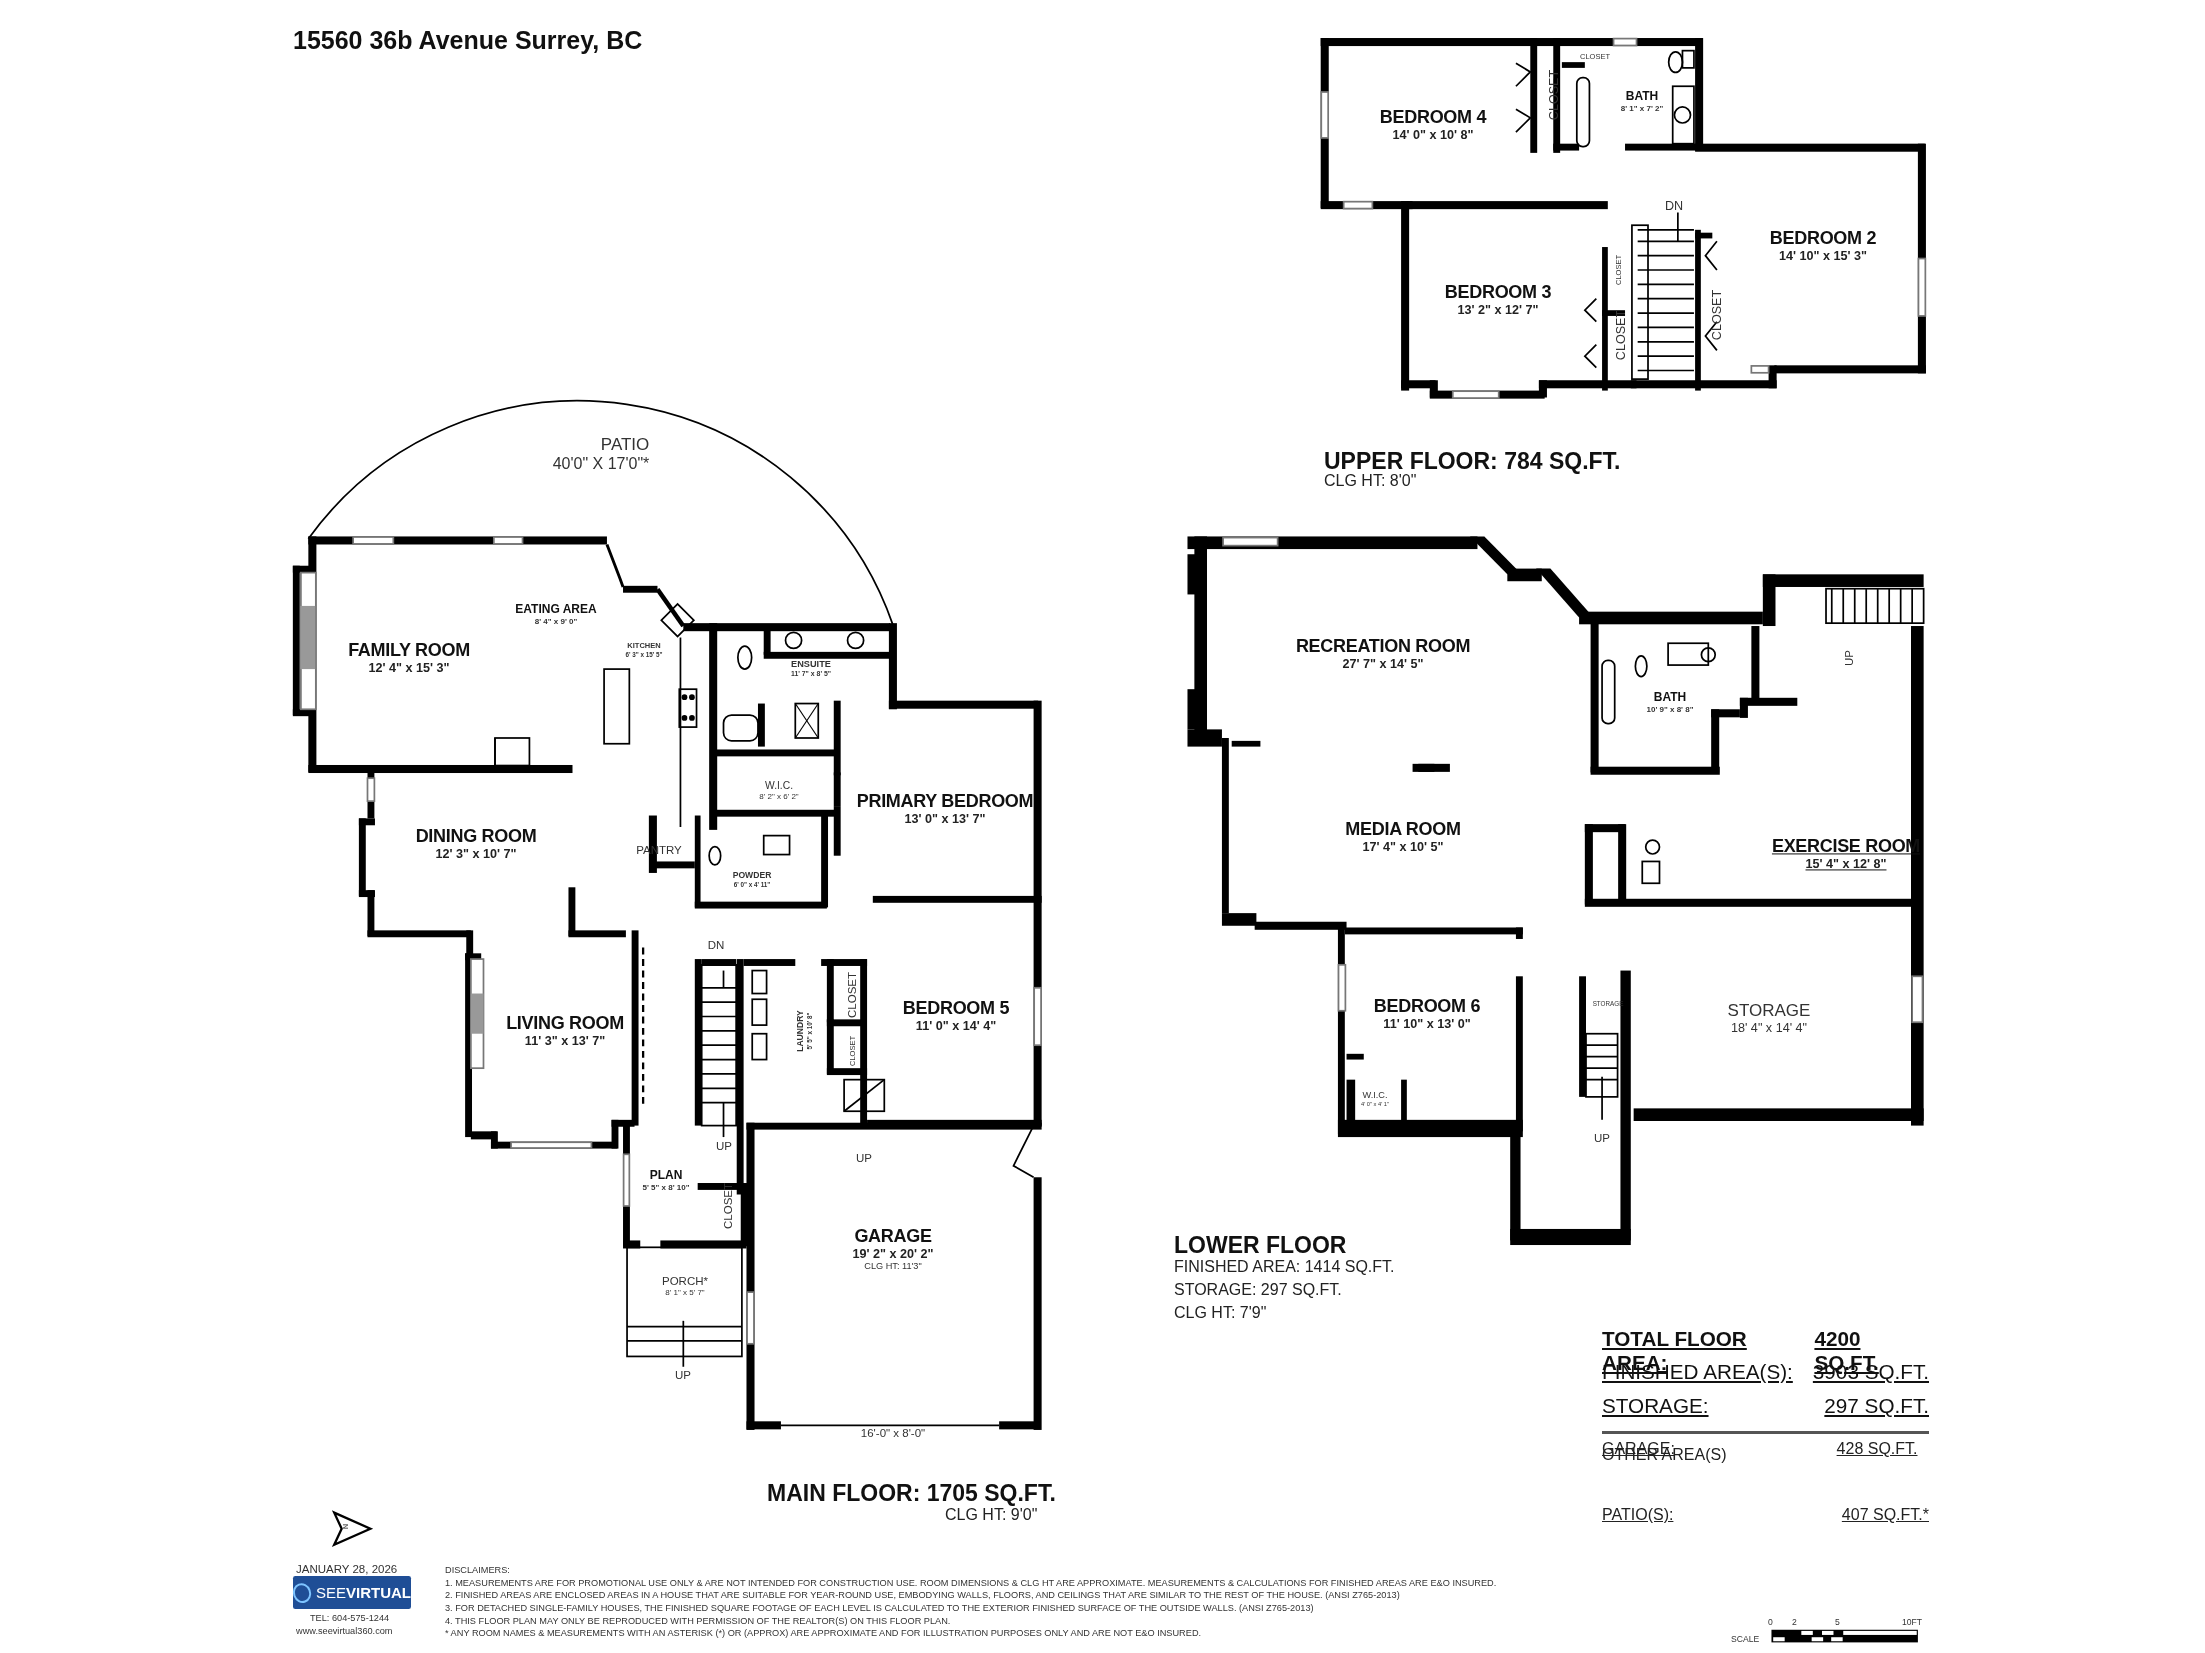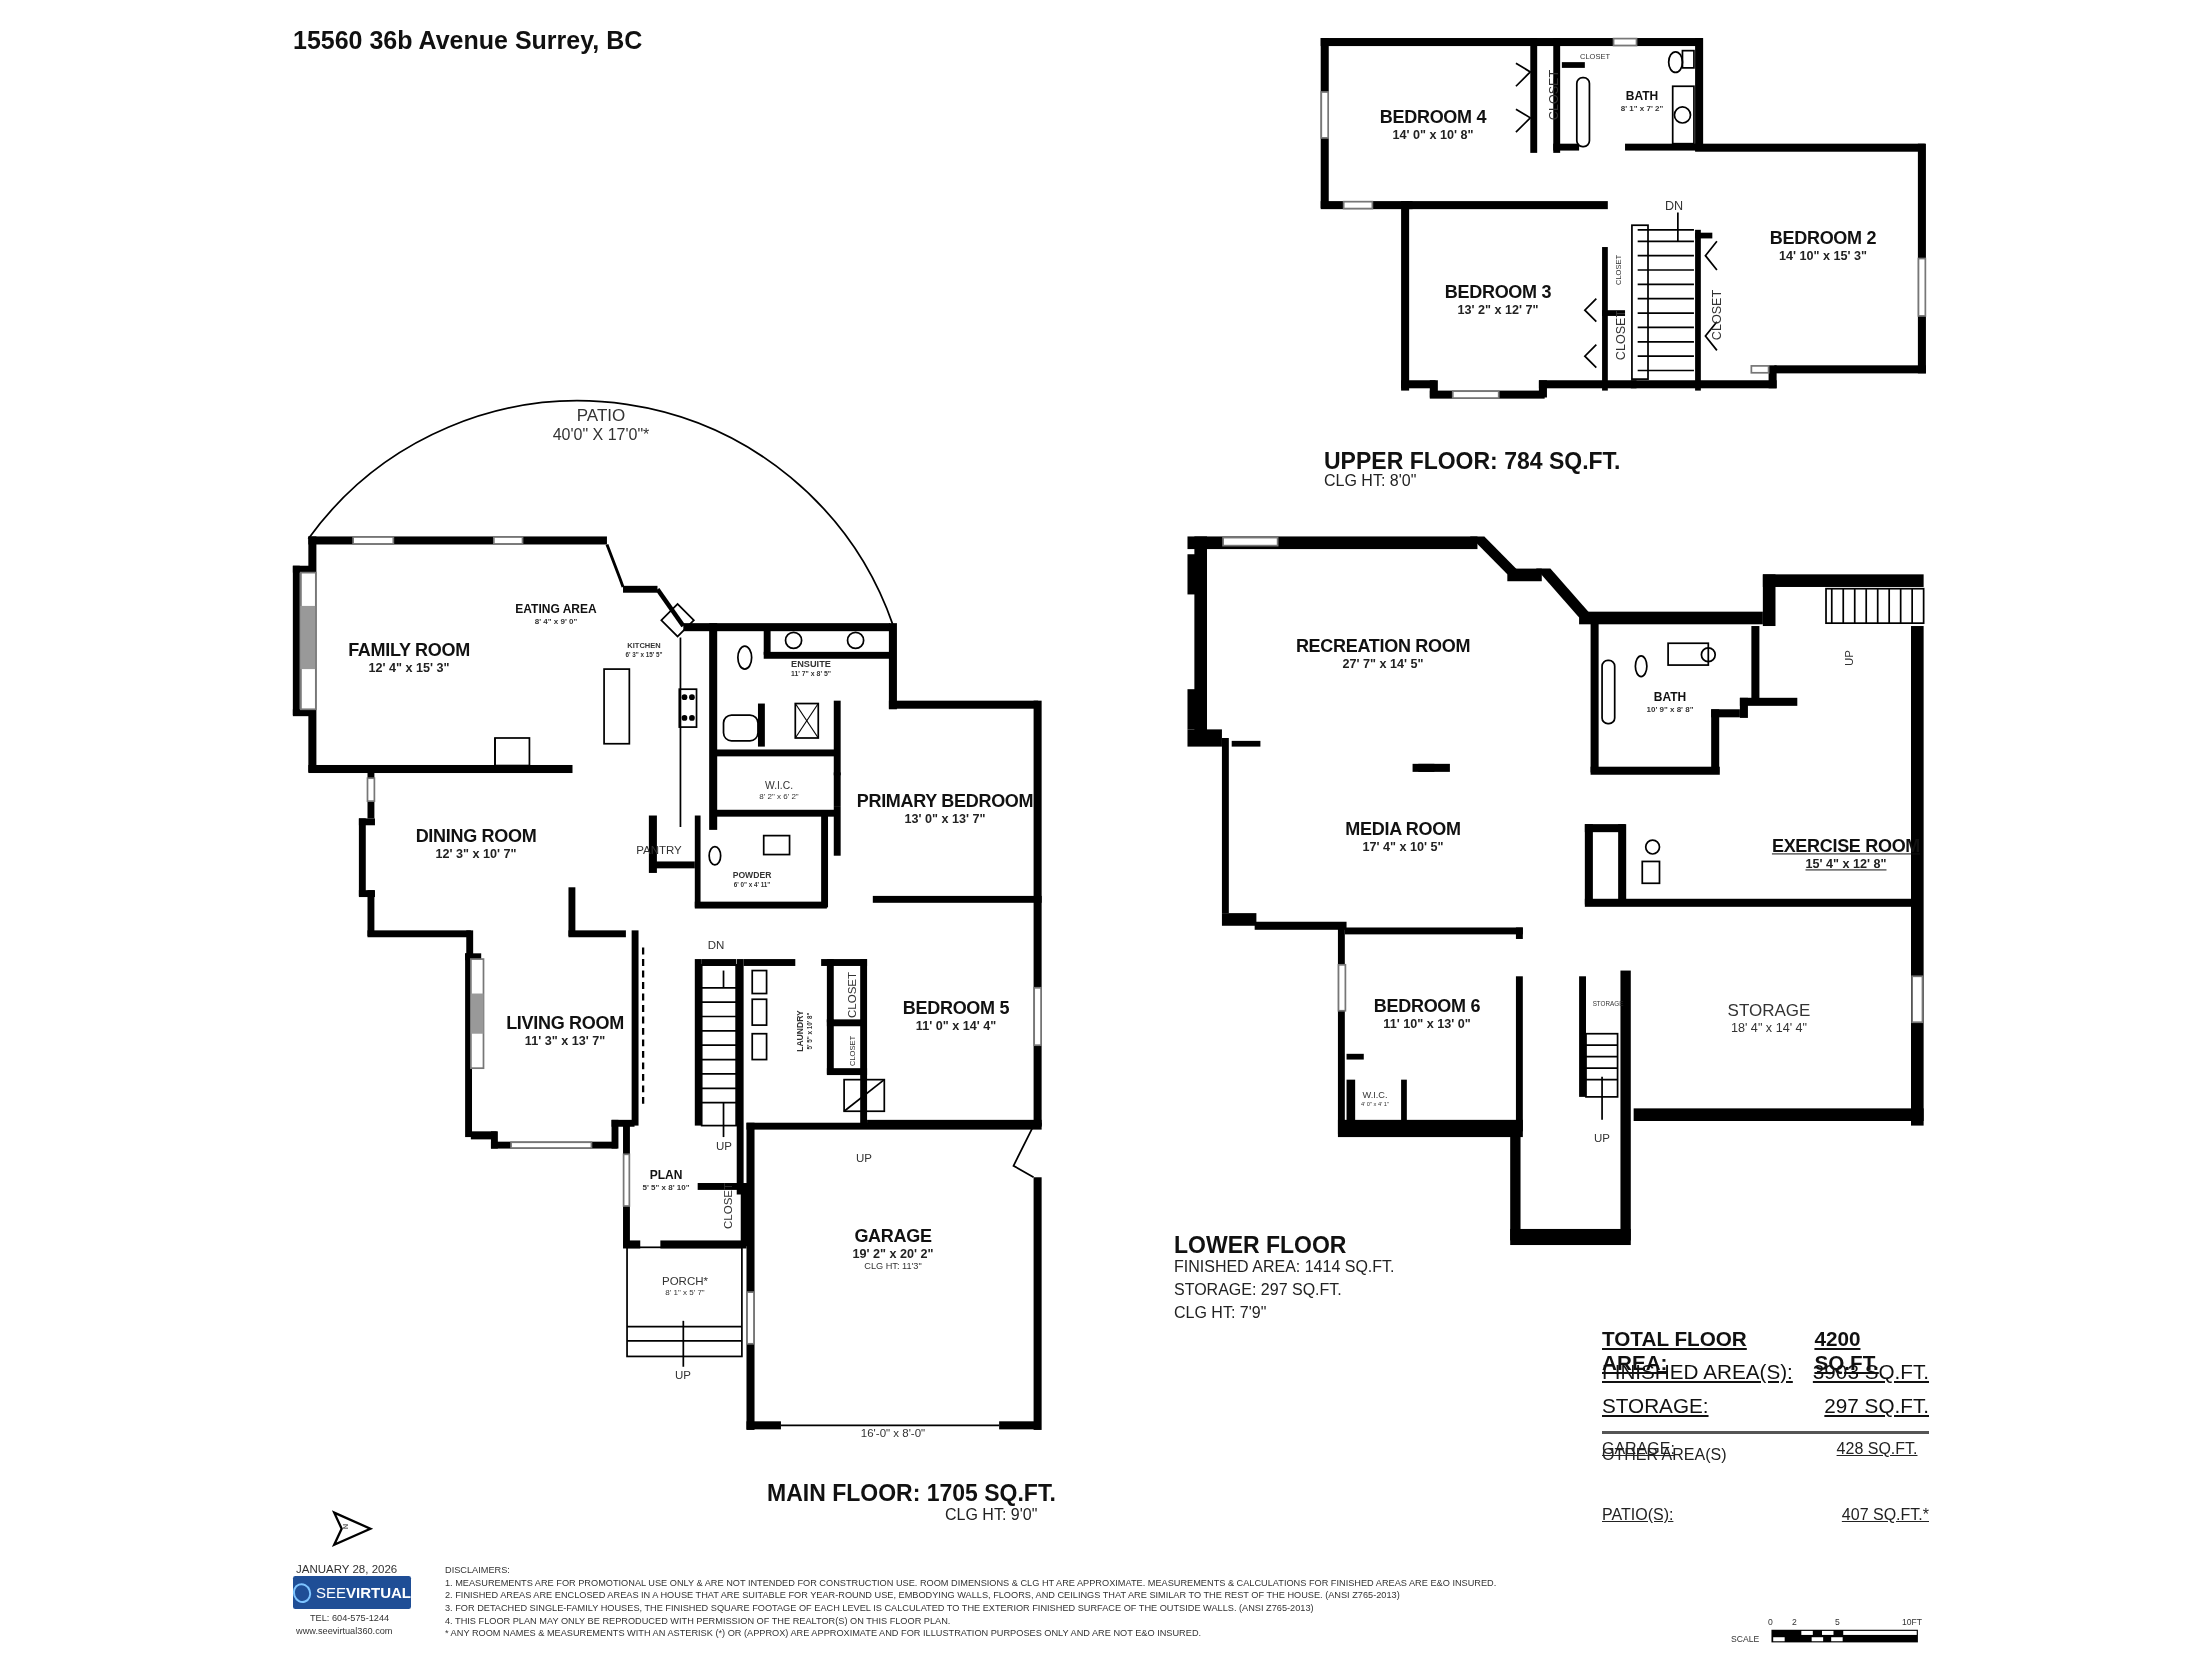--- a/index.html
+++ b/index.html
@@ -354,21 +354,21 @@
 <div class="t rn-xs" style="left:1595px; top:57px;">CLOSET</div>
 <div class="t vert light" style="left:1554px; top:95px; font-size:12.6px;">CLOSET</div>
 <div class="t rn-xs vert" style="left:1619px; top:270px;">CLOSET</div>
 <div class="t vert light" style="left:1621px; top:335px; font-size:12.6px;">CLOSET</div>
 <div class="t vert light" style="left:1717px; top:315px; font-size:12.6px;">CLOSET</div>
 <div class="t light" style="left:1674px; top:206px; font-size:12.6px;">DN</div>
 
 <div class="abs floor-title" style="left:1324px; top:438px;">UPPER FLOOR: 784 SQ.FT.</div>
 <div class="abs floor-sub" style="left:1324px; top:472px;">CLG HT: 8'0"</div>
 
-<div class="t" style="left:601px; top:425px;">
+<div class="t" style="left:601px; top:454px;text-align:right;">
   <span class="light" style="font-size:17px;">PATIO</span><br>
   <span class="light" style="font-size:16px;">40'0" X 17'0"*</span>
 </div>
 <div class="t" style="left:409px; top:658px;">
   <span class="rn">FAMILY ROOM</span>
   <span class="rd">12' 4" x 15' 3"</span>
 </div>
 <div class="t" style="left:556px; top:614px;">
   <span class="rn-sm">EATING AREA</span>
   <span class="rd-sm">8' 4" x 9' 0"</span>

